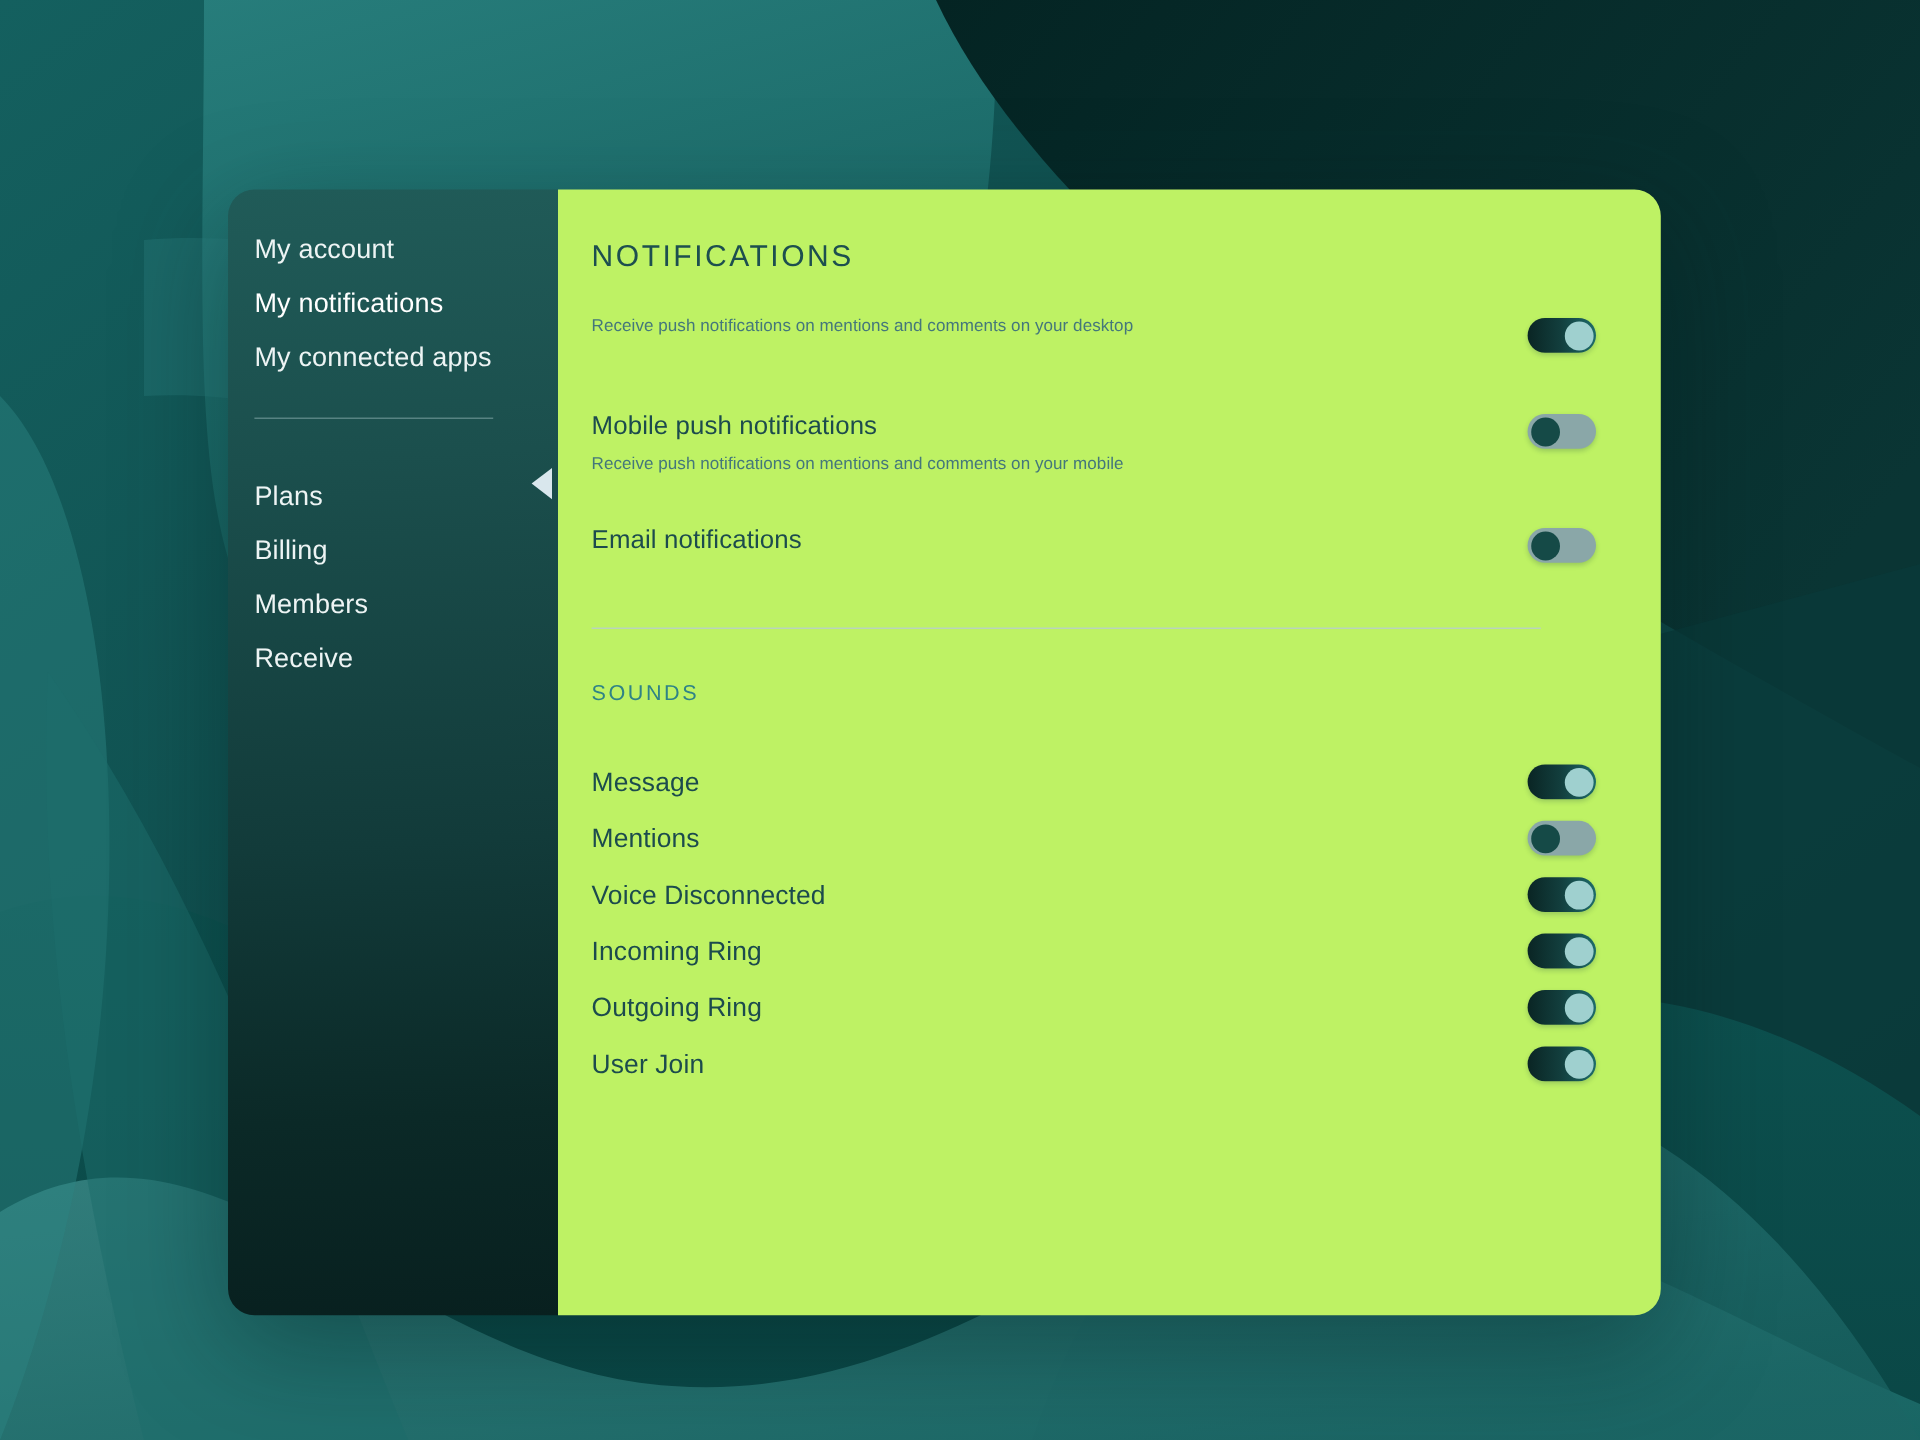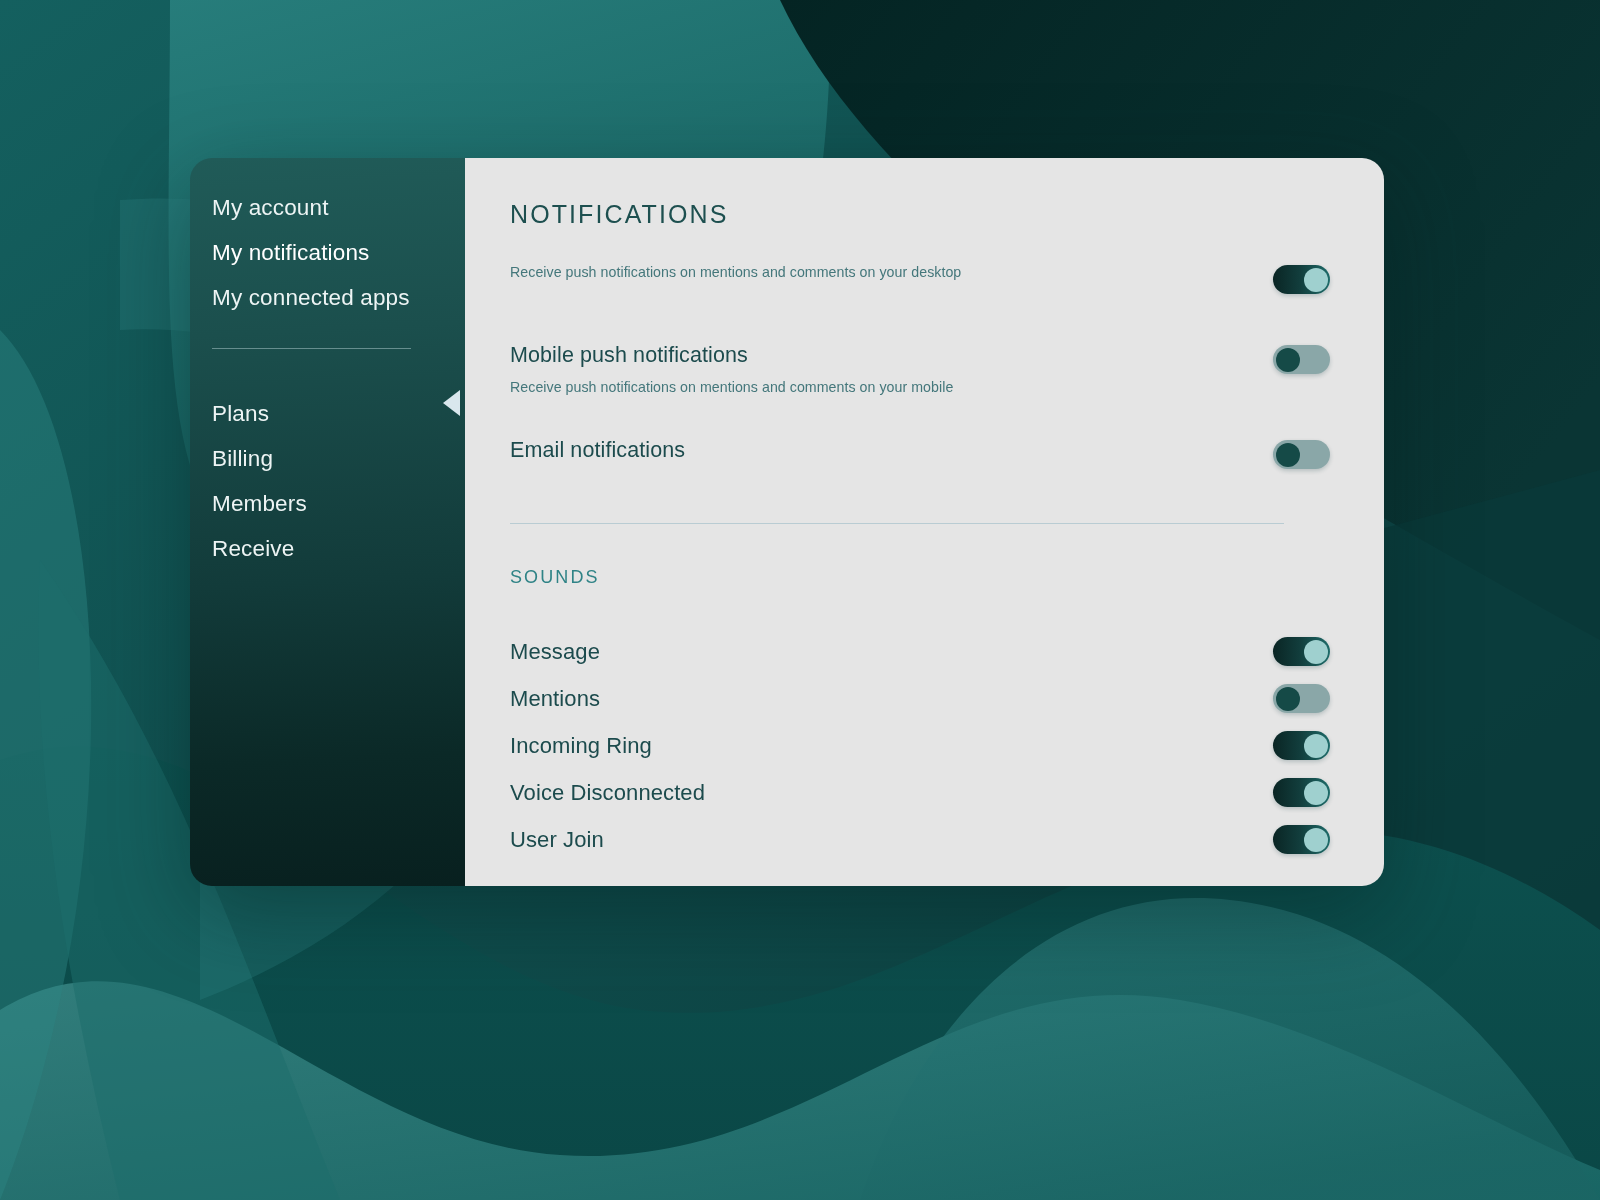--- a/index.html
+++ b/index.html
@@ -27,21 +27,21 @@
     height: 1200px;
     display: block;
   }
 
   
   #window {
     position: absolute;
     left: 190px;
     top: 158px;
     width: 1194px;
-    height: 728px;
+    height: 938px;
     display: flex;
     filter: drop-shadow(0 26px 46px rgba(0,28,28,0.40));
   }
 
   
   #sidebar {
     position: relative;
     width: 275px;
     flex: 0 0 275px;
     background: linear-gradient(177deg, #205b58 0%, #1b4f4d 24%, #123b3a 58%, #0b2927 82%, #08201f 100%);
@@ -79,23 +79,23 @@
     height: 0;
     border-top: 13px solid transparent;
     border-bottom: 13px solid transparent;
     border-right: 17px solid #d9e7ed;
   }
 
   
   #panel {
     position: relative;
     flex: 1 1 auto;
-    background: #e5e5e5;
+    background: #bef264;
     border-radius: 0 22px 22px 0;
-    padding: 42px 100px 0 45px;
+    padding: 42px 100px 0 28px;
   }
 
   .section-title {
     font-size: 25px;
     letter-spacing: 2.1px;
     color: #1d4f4f;
     font-weight: 400;
     margin-bottom: 32px;
   }
 
@@ -297,33 +297,39 @@
       </div>
 
       <div class="sound-row">
         <span class="sound-label">Mentions</span>
         <div class="toggle off">
           <span class="knob"></span>
         </div>
       </div>
 
       <div class="sound-row">
+        <span class="sound-label">Voice Disconnected</span>
+        <div class="toggle on">
+          <span class="knob"></span>
+        </div>
+      </div>
+
+      <div class="sound-row">
         <span class="sound-label">Incoming Ring</span>
         <div class="toggle on">
           <span class="knob"></span>
         </div>
       </div>
 
       <div class="sound-row">
-        <span class="sound-label">Voice Disconnected</span>
-        <div class="toggle on">
-          <span class="knob"></span>
-        </div>
-      </div>
-
+        <span class="sound-label">Outgoing Ring</span>
+        <div class="toggle on">
+          <span class="knob"></span>
+        </div>
+      </div>
 
       <div class="sound-row">
         <span class="sound-label">User Join</span>
         <div class="toggle on">
           <span class="knob"></span>
         </div>
       </div>
 
     </section>
   </div>

